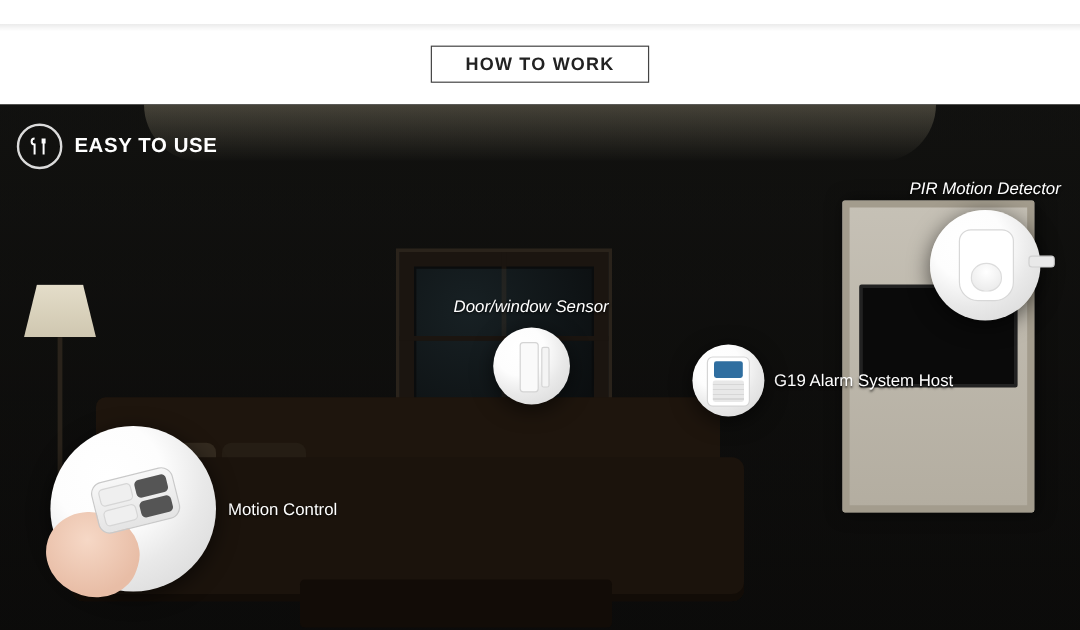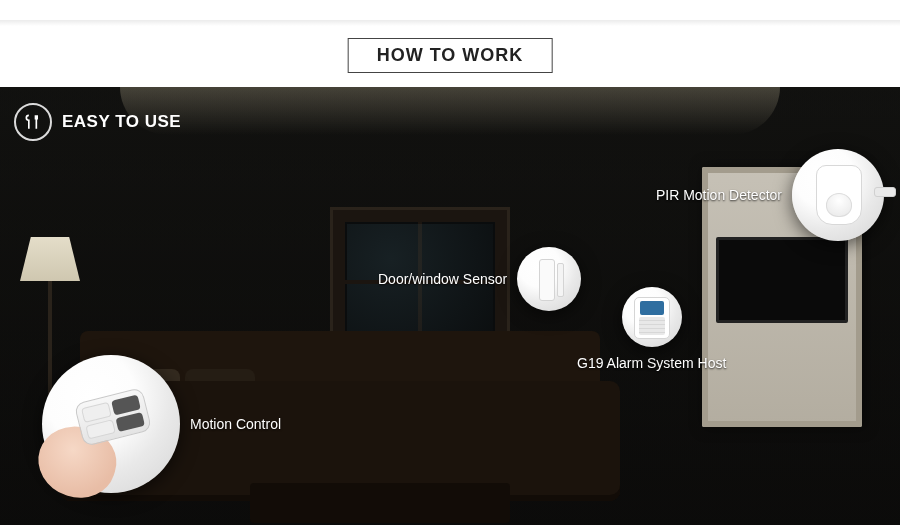--- a/index.html
+++ b/index.html
@@ -15,21 +15,21 @@
   
   .top-shadow {
     position: absolute; left: 0; top: 20px; width: 900px; height: 6px;
     background: linear-gradient(to bottom, rgba(0,0,0,0.08), rgba(0,0,0,0));
   }
 
   
   .title-box {
     position: absolute; top: 38px; left: 50%; transform: translateX(-50%);
     border: 1px solid #444; padding: 6px 28px;
-    font-size: 18px; font-weight: 600; letter-spacing: 1px; color: #222;
+    font-size: 15px; font-weight: 600; letter-spacing: 1px; color: #222;
     background: #fff;
   }
 
   
   .hero {
     position: absolute; left: 0; top: 87px; width: 900px; height: 444px;
     background:
       linear-gradient(to bottom, rgba(10,10,10,0.55), rgba(10,10,10,0.55)),
       linear-gradient(180deg, #1a1a16 0%, #0d0c0a 100%);
     overflow: hidden;
@@ -106,21 +106,21 @@
   }
   .tools-circle {
     width: 38px; height: 38px; border: 2px solid rgba(255,255,255,0.85); border-radius: 50%;
     display: flex; align-items: center; justify-content: center;
   }
   .tools-circle svg { stroke: #fff; fill: none; stroke-width: 2; }
   .easy-text { font-size: 17px; font-weight: 600; letter-spacing: 0.5px; }
 
   
   .callout { position: absolute; display: flex; align-items: center; gap: 10px; color: #fff; font-size: 14px; }
-  .callout.label-left { flex-direction: row; }
+  .callout.label-left { flex-direction: column; font-style: italic; }
   .callout.label-left .lbl { order: -1; text-align: right; }
   .bubble {
     border-radius: 50%;
     background: radial-gradient(circle at 35% 30%, #ffffff 0%, #fdfdfd 34%, #e9e9e9 60%, #d4d4d4 100%);
     box-shadow: 0 4px 18px rgba(0,0,0,0.6);
     position: relative;
     flex: 0 0 auto;
   }
   .lbl { white-space: nowrap; text-shadow: 0 1px 2px rgba(0,0,0,0.8); }
 
@@ -155,21 +155,21 @@
   .callout.pir .bubble { width: 92px; height: 92px; }
   .pir-body {
     position:absolute; left:24px; top:16px; width:46px; height:60px; background:#fff;
     border:1px solid #d8d8d8; border-radius:10px 10px 16px 16px;
   }
   .pir-lens { position:absolute; left:34px; top:44px; width:26px; height:24px;
     background: radial-gradient(circle at 50% 30%, #fff, #e7e7e7); border-radius: 50% 50% 46% 46%; border:1px solid #dcdcdc;}
   .pir-arm { position:absolute; right:-12px; top:38px; width:22px; height:10px; background:#e9e9e9; border:1px solid #d0d0d0; border-radius:3px; }
 
   
-  .callout.host { left: 577px; top: 200px; flex-direction: column; align-items: center; gap: 8px; }
+  .callout.host { left: 577px; top: 200px; flex-direction: row; align-items: center; gap: 8px; }
   .callout.host .bubble { width: 60px; height: 60px; }
   .host-body { position:absolute; left:12px; top:10px; width:36px; height:42px; background:#fff; border:1px solid #d5d5d5; border-radius:5px;}
   .host-screen { position:absolute; left:18px; top:14px; width:24px; height:14px; background:#2f6ea0; border-radius:2px;}
   .host-keys { position:absolute; left:17px; top:30px; width:26px; height:18px;
     background: repeating-linear-gradient(#e8e8e8 0 3px, #d7d7d7 3px 4px); border-radius:2px;}
 
 </style>
 </head>
 <body>
 

